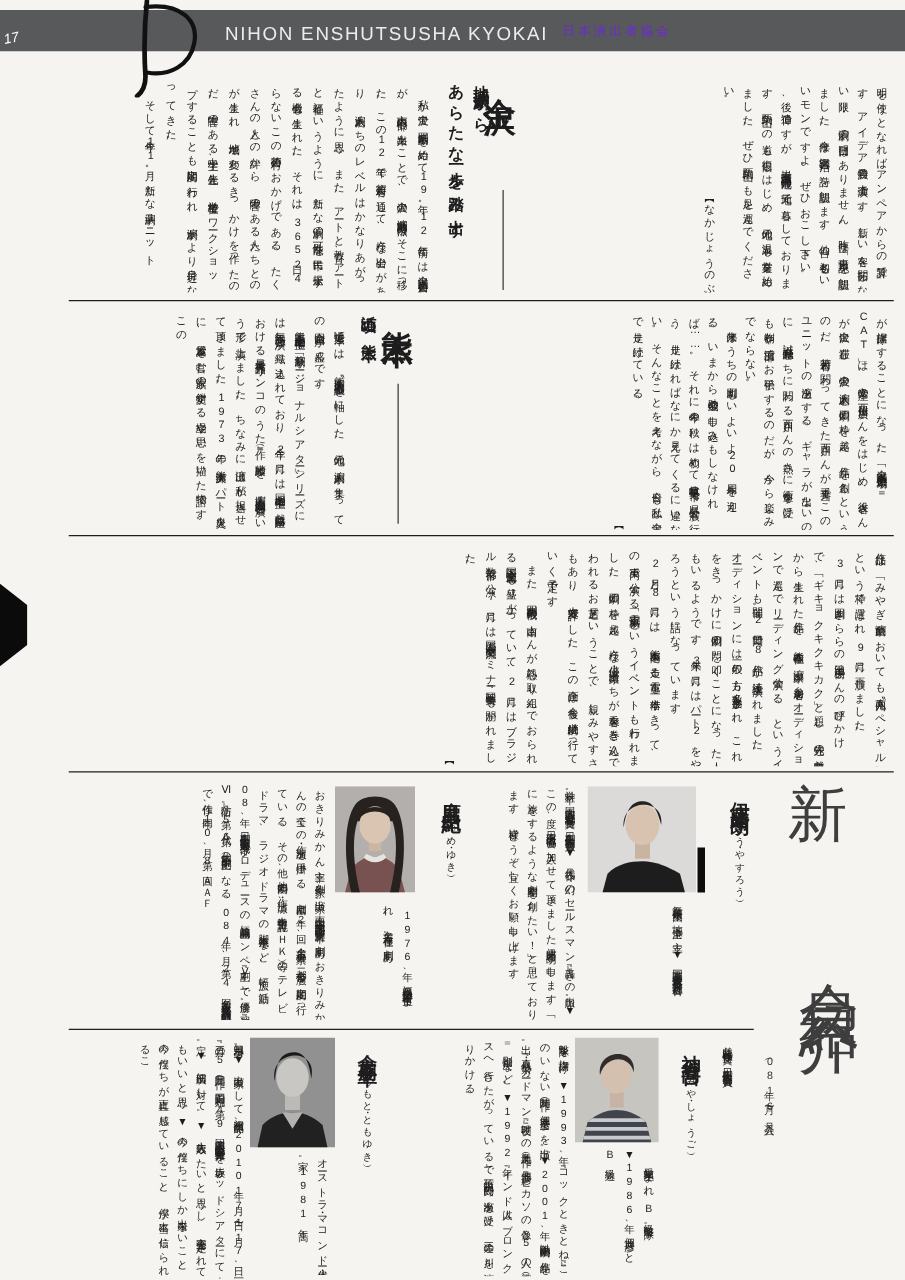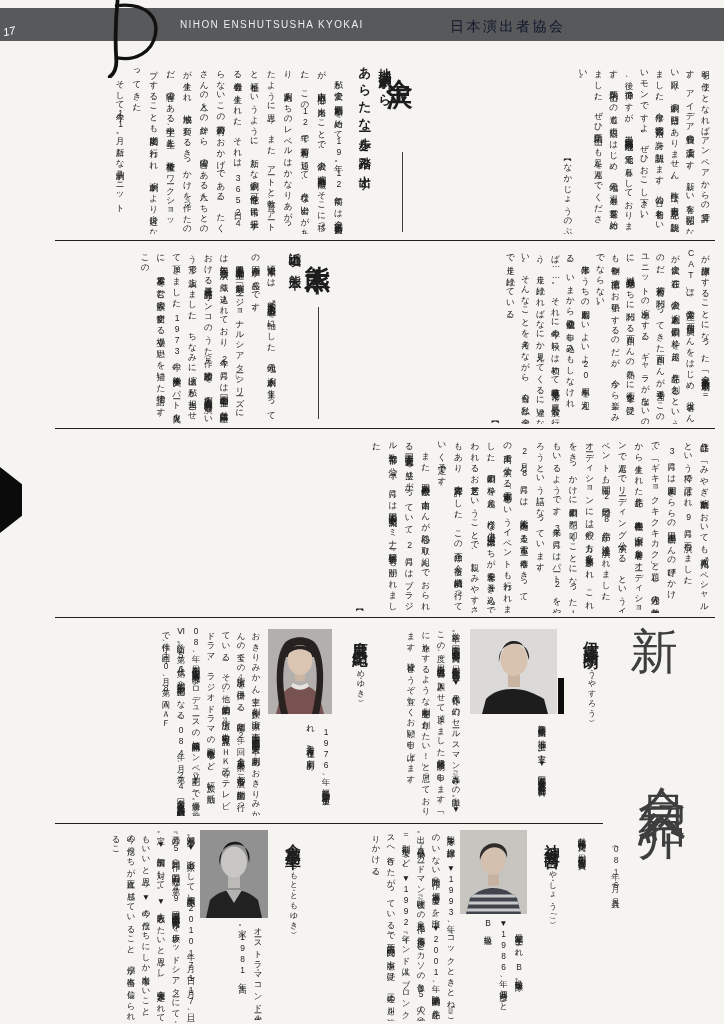--- a/index.html
+++ b/index.html
@@ -1,22 +1,22 @@
 <!DOCTYPE html>
 <html><head>
 <meta charset="utf-8">
 <style>
   html,body{margin:0;padding:0;background:#e9e8e5;}
   .page{position:relative;width:724px;height:1024px;background:#f5f4f1;overflow:hidden;
         font-family:"Liberation Sans",sans-serif;color:#1d1d1d;}
   
   .topbar{position:absolute;left:0;top:8px;width:724px;height:33px;background:#58595b;}
   .logo-d{position:absolute;left:96px;top:0;width:72px;height:78px;z-index:3;}
-  .org-en{position:absolute;left:180px;top:19px;color:#ececec;font-size:10px;letter-spacing:1.4px;z-index:4;}
-  .org-jp{position:absolute;left:450px;top:18px;color:#0f172a;font-size:14px;letter-spacing:2.5px;z-index:4;}
+  .org-en{position:absolute;left:180px;top:19px;color:#ececec;font-size:15px;letter-spacing:1.4px;z-index:4;}
+  .org-jp{position:absolute;left:450px;top:18px;color:#6d28d9;font-size:10px;letter-spacing:2.5px;z-index:4;}
   
   .page-tab{position:absolute;left:0;top:467px;width:22px;height:66px;background:#0b0b0b;
             clip-path:polygon(0 0,100% 26%,100% 74%,0 100%);}
   .page-num{position:absolute;left:3px;top:25px;color:#fff;font-size:11px;font-style:italic;transform:rotate(-12deg);}
   
   .band{position:absolute;left:55px;width:660px;}
   .band1{top:56px;height:184px;}
   .band2{top:240px;height:188px;border-top:1px solid #1f1f1f;}
   .band3{top:428px;height:189px;border-top:1px solid #1f1f1f;}
   .band4{top:617px;height:206px;border-top:1px solid #1f1f1f;}

